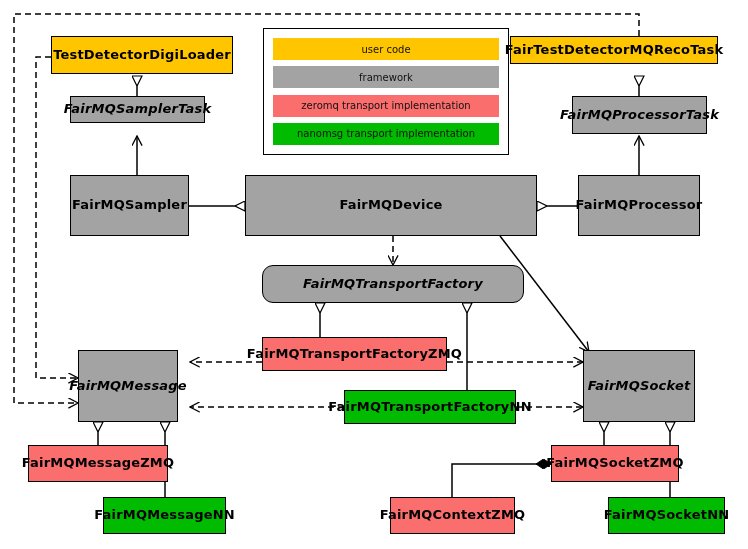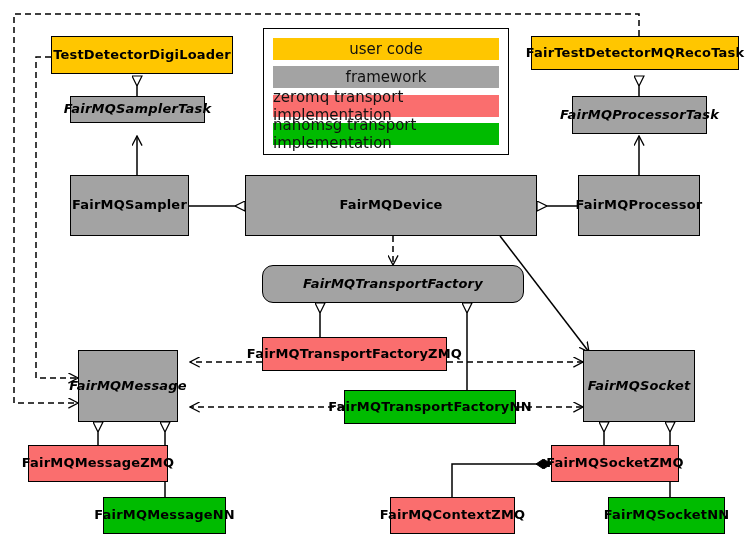--- a/index.html
+++ b/index.html
@@ -61,21 +61,21 @@
     padding: 9px 9px;
     display: flex;
     flex-direction: column;
     justify-content: space-between;
   }
   .legend-row {
     height: 22px;
     display: flex;
     align-items: center;
     justify-content: center;
-    font-size: 15px;
+    font-size: 10px;
     font-weight: normal;
     color: #111111;
   }
 </style>
 </head>
 <body>
 
 <div id="diagram-root">
 
   <svg id="edge-layer" width="748" height="549" viewBox="0 0 748 549" xmlns="http://www.w3.org/2000/svg">
@@ -149,21 +149,21 @@
   <div class="node c-framework abstract" style="left:70px; top:96px; width:135px; height:27px;">FairMQSamplerTask</div>
 
   <div class="node c-framework" style="left:70px; top:175px; width:119px; height:61px;">FairMQSampler</div>
 
   <div class="node c-framework" style="left:245px; top:175px; width:292px; height:61px;">FairMQDevice</div>
 
   <div class="node c-framework" style="left:578px; top:175px; width:122px; height:61px;">FairMQProcessor</div>
 
   <div class="node c-framework abstract" style="left:572px; top:96px; width:135px; height:38px;">FairMQProcessorTask</div>
 
-  <div class="node c-user" style="left:531px; top:36px; width:208px; height:34px;">FairTestDetectorMQRecoTask</div>
+  <div class="node c-user" style="left:510px; top:36px; width:208px; height:28px;">FairTestDetectorMQRecoTask</div>
 
   <div class="node c-framework abstract" style="left:262px; top:265px; width:262px; height:38px;border-radius:11px;">FairMQTransportFactory</div>
 
   <div class="node c-zeromq" style="left:262px; top:337px; width:185px; height:34px;">FairMQTransportFactoryZMQ</div>
 
   <div class="node c-nanomsg" style="left:344px; top:390px; width:172px; height:34px;">FairMQTransportFactoryNN</div>
 
   <div class="node c-framework abstract" style="left:78px; top:350px; width:100px; height:72px;">FairMQMessage</div>
 
   <div class="node c-framework abstract" style="left:583px; top:350px; width:112px; height:72px;">FairMQSocket</div>

